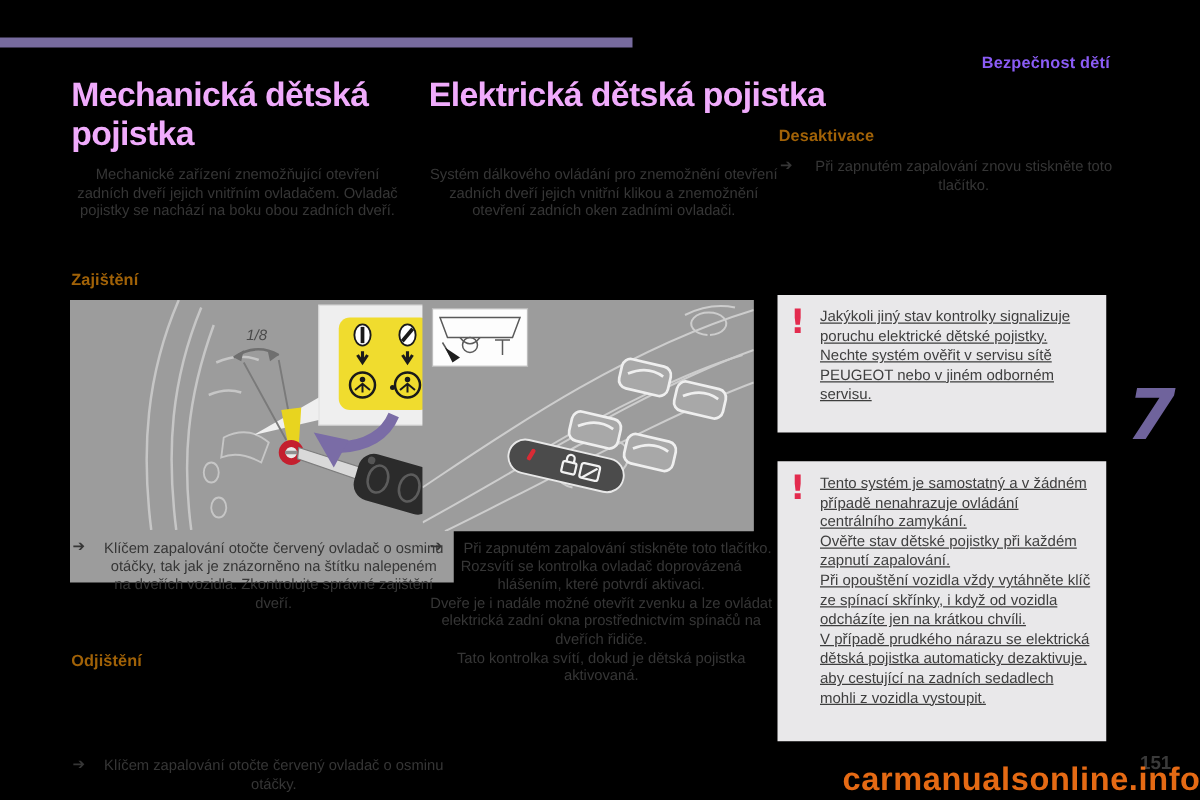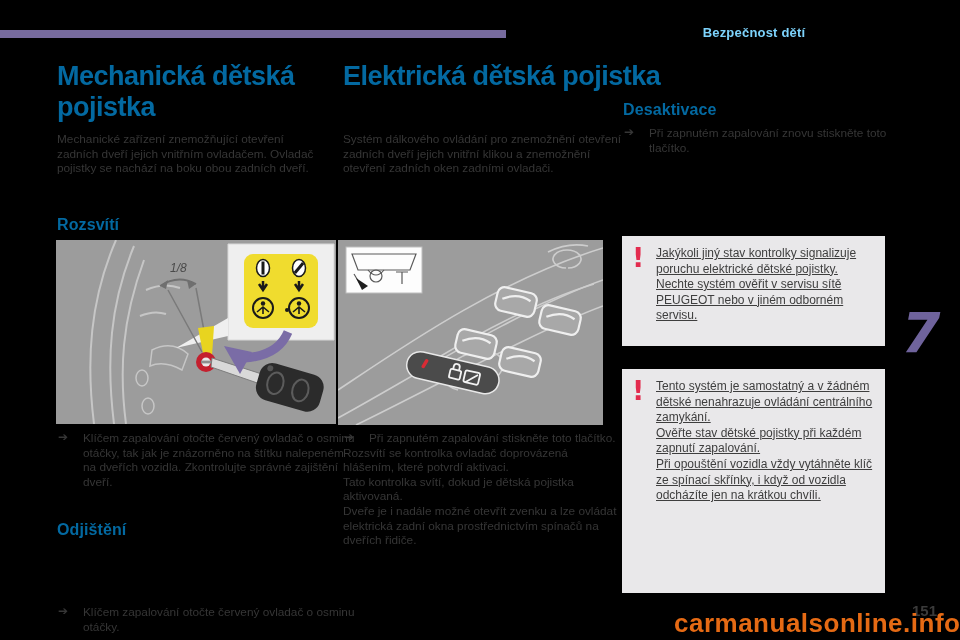--- a/index.html
+++ b/index.html
@@ -2,29 +2,29 @@
 <html><head>
 <meta charset="utf-8">
 <style>
   html,body{margin:0;padding:0;background:#000;}
   #page{position:relative;width:960px;height:640px;background:#000;overflow:hidden;
         font-family:"Liberation Sans",sans-serif;}
   .abs{position:absolute;}
 
   
   #accent-bar{left:0;top:30px;width:506px;height:8px;background:#776b9e;}
-  #page-header{left:620px;top:25px;width:268px;text-align:center;
-               font-size:13px;font-weight:bold;color:#7dd3fc;letter-spacing:.2px;}
-
-  
-  .h1{font-size:27px;font-weight:bold;color:#0369a1;line-height:31px;letter-spacing:-0.5px;}
-  .h2{font-size:16px;font-weight:bold;color:#0369a1;letter-spacing:.1px;}
-
-  
-  .body-text{font-size:11.8px;line-height:14.6px;color:#363636;}
+  #page-header{left:620px;top:42px;width:268px;text-align:right;
+               font-size:13px;font-weight:bold;color:#8b5cf6;letter-spacing:.2px;}
+
+  
+  .h1{font-size:27px;font-weight:bold;color:#f0abfc;line-height:31px;letter-spacing:-0.5px;}
+  .h2{font-size:13px;font-weight:bold;color:#a16207;letter-spacing:.1px;}
+
+  
+  .body-text{font-size:11.8px;line-height:14.6px;color:#363636;text-align:center;}
   .bullet{position:relative;padding-left:26px;}
   .bullet .arrow{position:absolute;left:1px;top:-1px;font-size:12px;color:#363636;}
 
   
   .figure{background:#9c9c9c;overflow:hidden;}
 
   
   .warnbox{background:#e9e8ea;padding:10px 12px 10px 10px;box-sizing:border-box;}
   .warnbox .wrap{display:flex;gap:10px;}
   .warn-icon{color:#e32b4e;font-weight:900;font-size:27px;line-height:24px;flex:0 0 14px;
@@ -45,23 +45,23 @@
 
 <div id="page">
 
   <div id="accent-bar" class="abs"></div>
   <div id="page-header" class="abs">Bezpečnost dětí</div>
 
   <div class="abs h1" style="left:57px;top:61px;width:275px;">Mechanická dětská pojistka</div>
 
   <div class="abs body-text" style="left:57px;top:132px;width:266px;">Mechanické zařízení znemožňující otevření zadních dveří jejich vnitřním ovladačem. Ovladač pojistky se nachází na boku obou zadních dveří.</div>
 
-  <div class="abs h2" style="left:57px;top:216px;">Rozsvítí</div>
-
-  <div class="abs figure" style="left:56px;top:240px;width:280px;height:184px;">
+  <div class="abs h2" style="left:57px;top:216px;">Zajištění</div>
+
+  <div class="abs figure" style="left:56px;top:240px;width:280px;height:226px;padding-left:27px;">
     <svg width="280" height="184" viewBox="0 0 280 184">
       <rect x="0" y="0" width="280" height="184" fill="#9c9c9c"></rect>
 
       <g stroke="#c6c6c6" stroke-width="2" fill="none">
         <path d="M38,184 C30,120 34,60 60,0"></path>
         <path d="M58,184 C50,120 54,64 78,6"></path>
         <path d="M70,184 C63,130 66,80 88,20"></path>
         <path d="M90,50 q18,-8 34,-2"></path>
         <path d="M84,76 q14,-6 26,-2"></path>
       </g>
@@ -202,22 +202,22 @@
       </g>
     </svg>
   </div>
 
   <div class="abs body-text" style="left:343px;top:431px;width:276px;">
     <div class="bullet">
       <span class="arrow">➔</span>
       <span>Při zapnutém zapalování stiskněte toto tlačítko.</span>
     </div>
     <div>Rozsvítí se kontrolka ovladač doprovázená hlášením, které potvrdí aktivaci.</div>
+    <div>Dveře je i nadále možné otevřít zvenku a lze ovládat elektrická zadní okna prostřednictvím spínačů na dveřích řidiče.</div>
     <div>Tato kontrolka svítí, dokud je dětská pojistka aktivovaná.</div>
-    <div>Dveře je i nadále možné otevřít zvenku a lze ovládat elektrická zadní okna prostřednictvím spínačů na dveřích řidiče.</div>
   </div>
 
   <div class="abs h2" style="left:623px;top:101px;">Desaktivace</div>
 
   <div class="abs body-text" style="left:623px;top:126px;width:270px;">
     <div class="bullet">
       <span class="arrow">➔</span>
       <span>Při zapnutém zapalování znovu stiskněte toto tlačítko.</span>
     </div>
   </div>
@@ -226,23 +226,24 @@
     <div class="wrap">
       <div class="warn-icon">!</div>
       <div class="warn-text">Jakýkoli jiný stav kontrolky signalizuje poruchu elektrické dětské pojistky. Nechte systém ověřit v servisu sítě PEUGEOT nebo v jiném odborném servisu.</div>
     </div>
   </div>
 
   <div class="abs warnbox" style="left:622px;top:369px;width:263px;height:224px;">
     <div class="wrap">
       <div class="warn-icon">!</div>
       <div class="warn-text">
-        <p>Tento systém je samostatný a v žádném dětské nenahrazuje ovládání centrálního zamykání.</p>
+        <p>Tento systém je samostatný a v žádném případě nenahrazuje ovládání centrálního zamykání.</p>
         <p>Ověřte stav dětské pojistky při každém zapnutí zapalování.</p>
         <p>Při opouštění vozidla vždy vytáhněte klíč ze spínací skřínky, i když od vozidla odcházíte jen na krátkou chvíli.</p>
+        <p>V případě prudkého nárazu se elektrická dětská pojistka automaticky dezaktivuje, aby cestující na zadních sedadlech mohli z vozidla vystoupit.</p>
       </div>
     </div>
   </div>
 
   <div id="chapter-number" class="abs">7</div>
 
   <div id="page-number" class="abs">151</div>
 
   <div id="watermark" class="abs">carmanualsonline.info</div>
 

